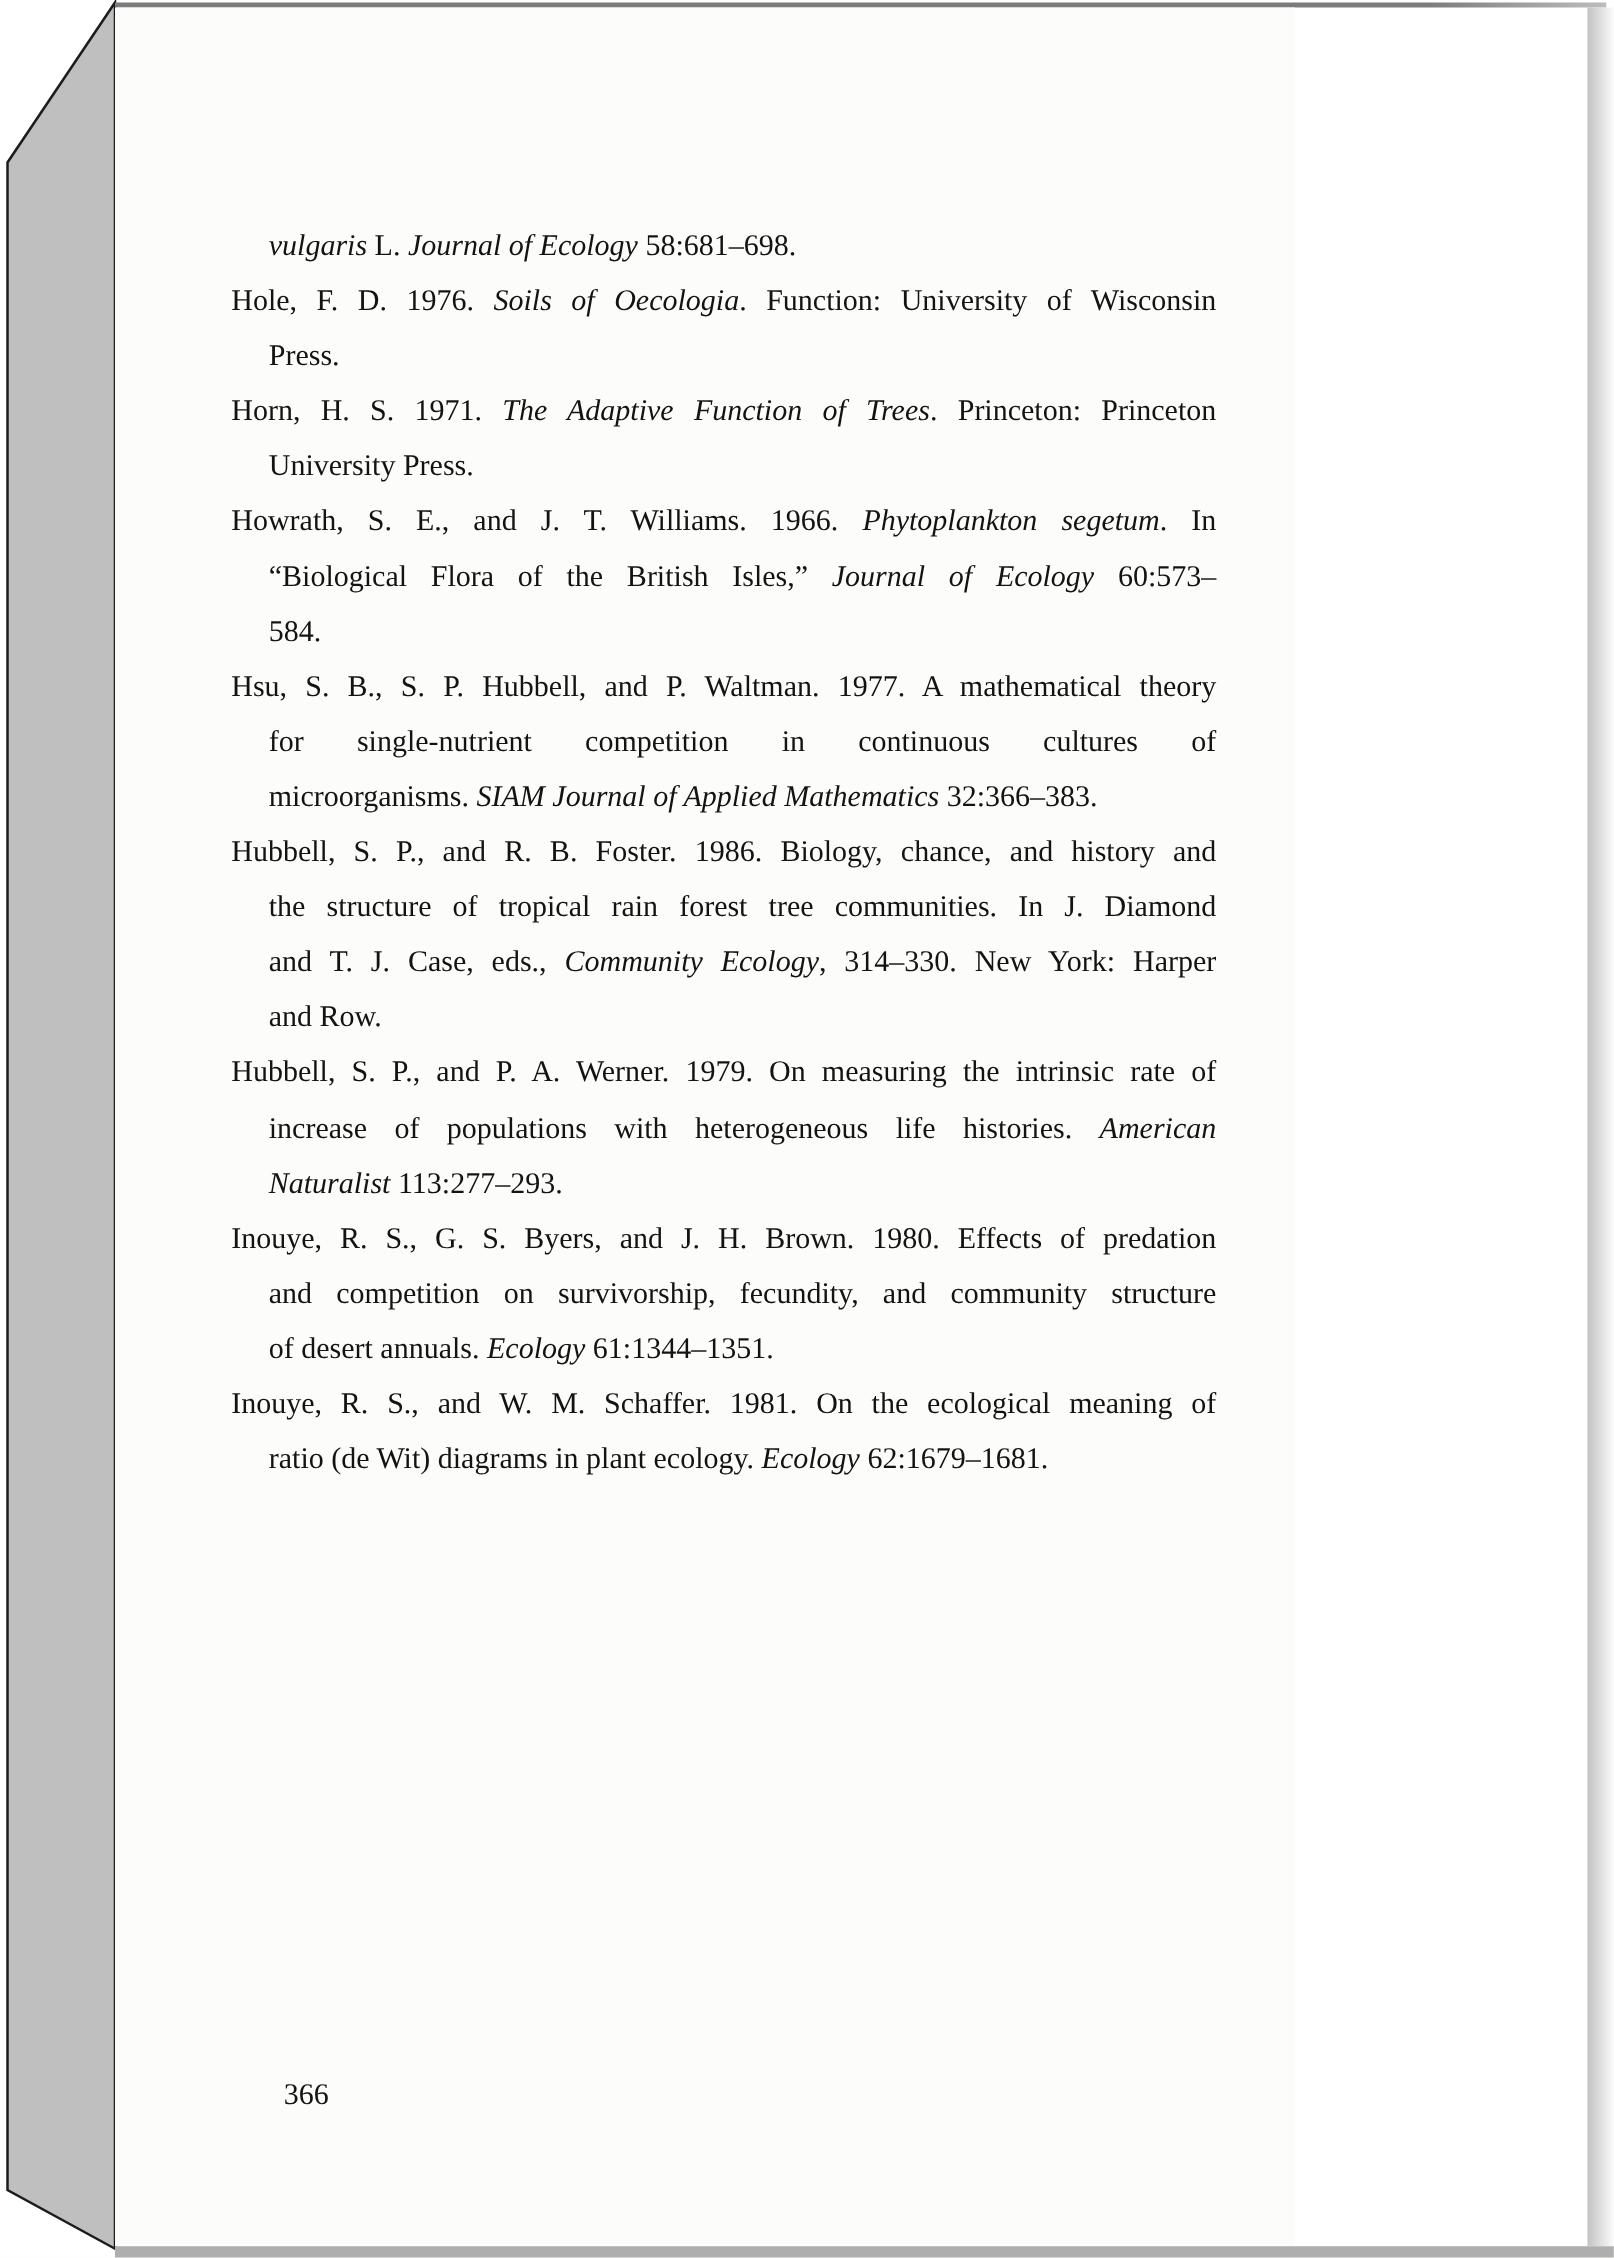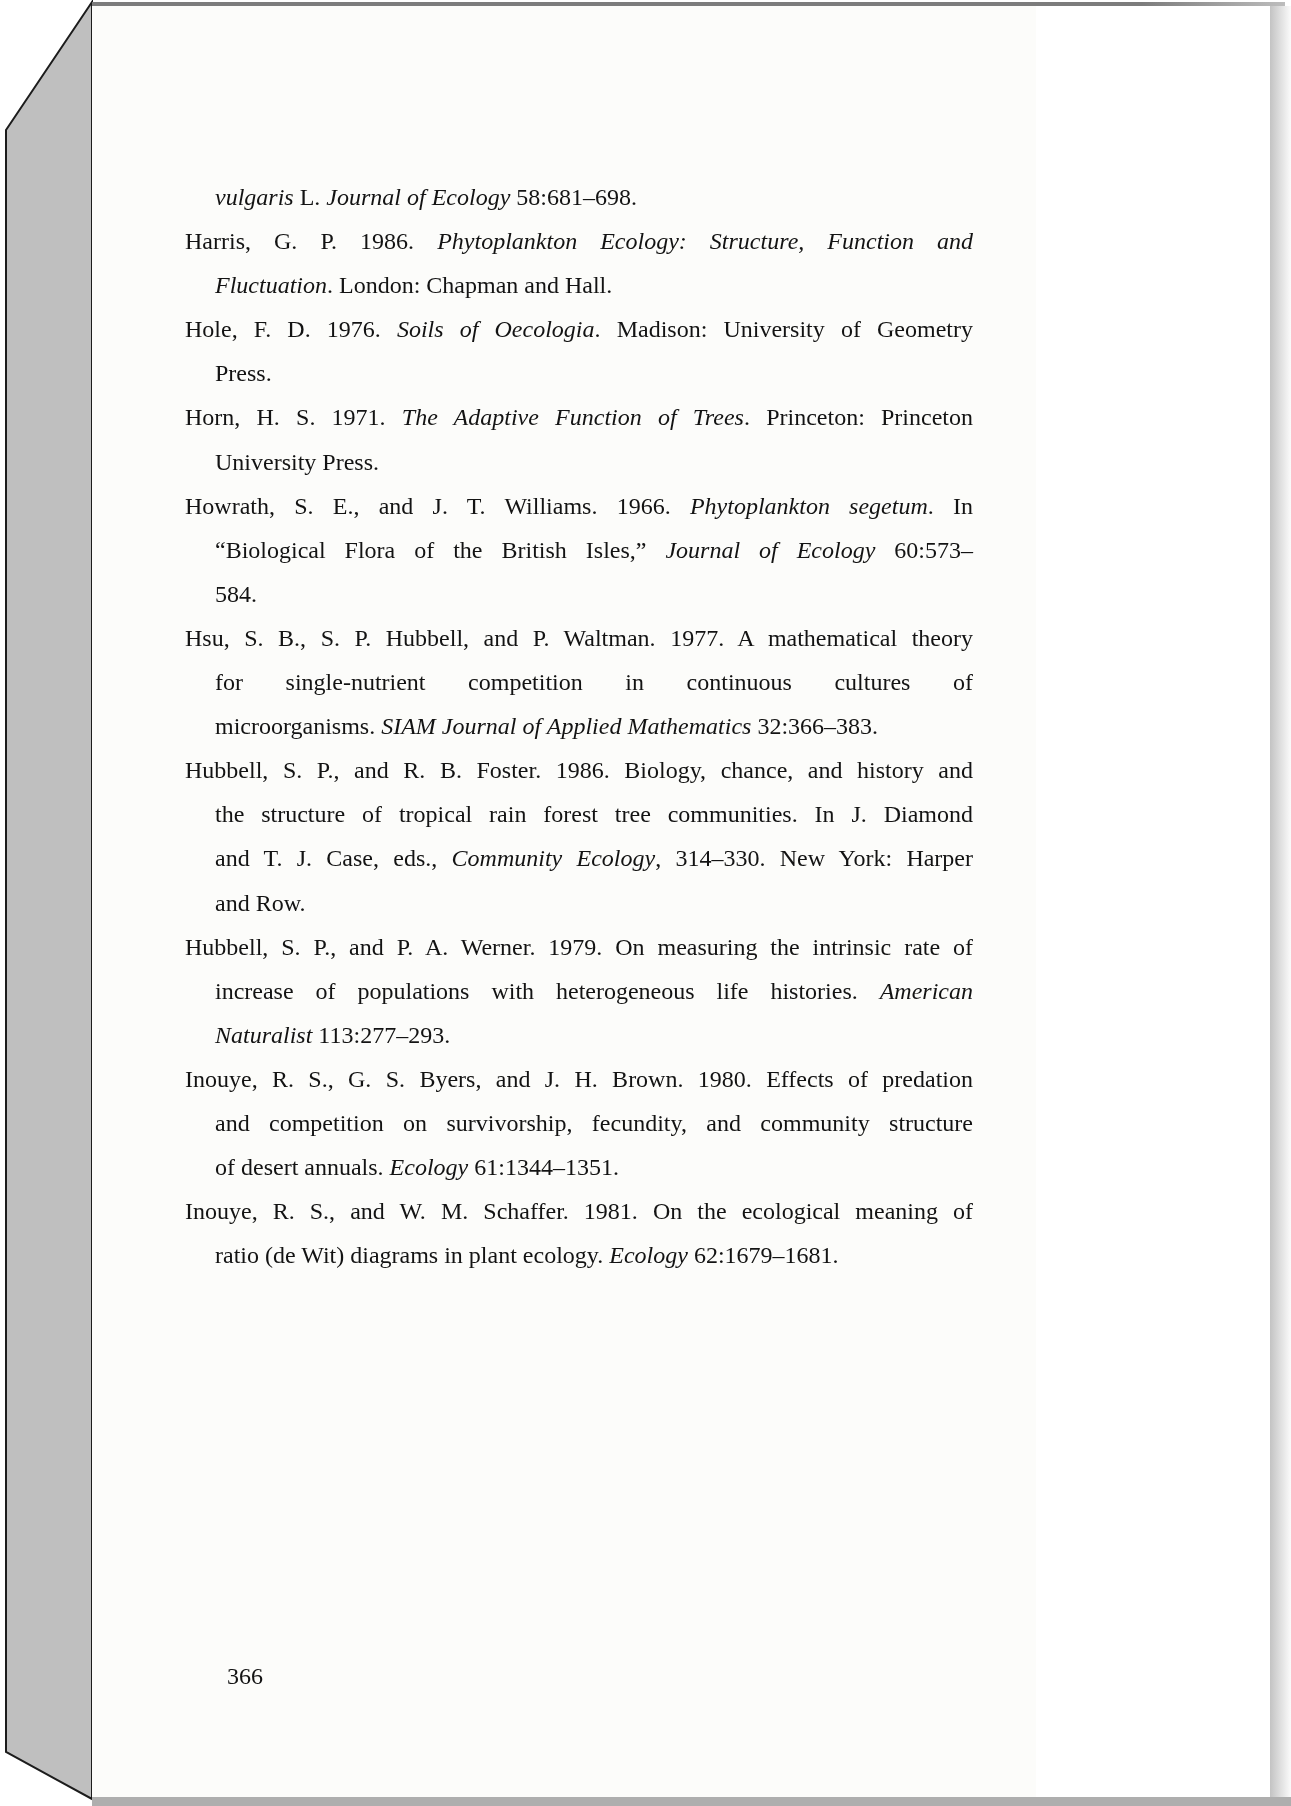--- a/index.html
+++ b/index.html
@@ -50,25 +50,21 @@
   </svg>
 
   <div class="top-edge"></div>
 
   <div class="page">
     <div class="text-block">
         <div class="entry">
           <div class="line cont"><span class="it">vulgaris</span><span class="ro"> L. </span><span class="it">Journal of Ecology</span><span class="ro"> 58:681–698.</span></div>
         </div>
         <div class="entry">
-          <div class="line j"><span class="ro">Harris, G. P. 1986. </span><span class="it">Phytoplankton Ecology: Structure, Function and</span></div>
-          <div class="line cont"><span class="it">Fluctuation</span><span class="ro">. London: Chapman and Hall.</span></div>
-        </div>
-        <div class="entry">
-          <div class="line j"><span class="ro">Hole, F. D. 1976. </span><span class="it">Soils of Oecologia</span><span class="ro">. Madison: University of Geometry</span></div>
+          <div class="line j"><span class="ro">Hole, F. D. 1976. </span><span class="it">Soils of Oecologia</span><span class="ro">. Function: University of Wisconsin</span></div>
           <div class="line cont"><span class="ro">Press.</span></div>
         </div>
         <div class="entry">
           <div class="line j"><span class="ro">Horn, H. S. 1971. </span><span class="it">The Adaptive Function of Trees</span><span class="ro">. Princeton: Princeton</span></div>
           <div class="line cont"><span class="ro">University Press.</span></div>
         </div>
         <div class="entry">
           <div class="line j"><span class="ro">Howrath, S. E., and J. T. Williams. 1966. </span><span class="it">Phytoplankton segetum</span><span class="ro">. In</span></div>
           <div class="line cont j"><span class="ro">“Biological Flora of the British Isles,” </span><span class="it">Journal of Ecology</span><span class="ro"> 60:573–</span></div>
           <div class="line cont"><span class="ro">584.</span></div>

